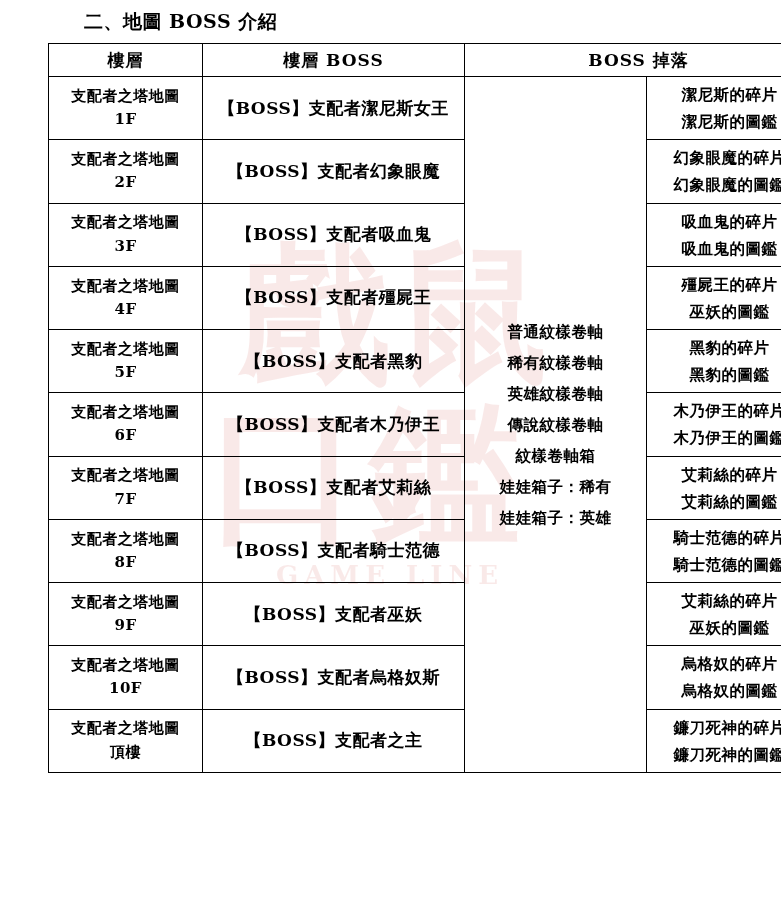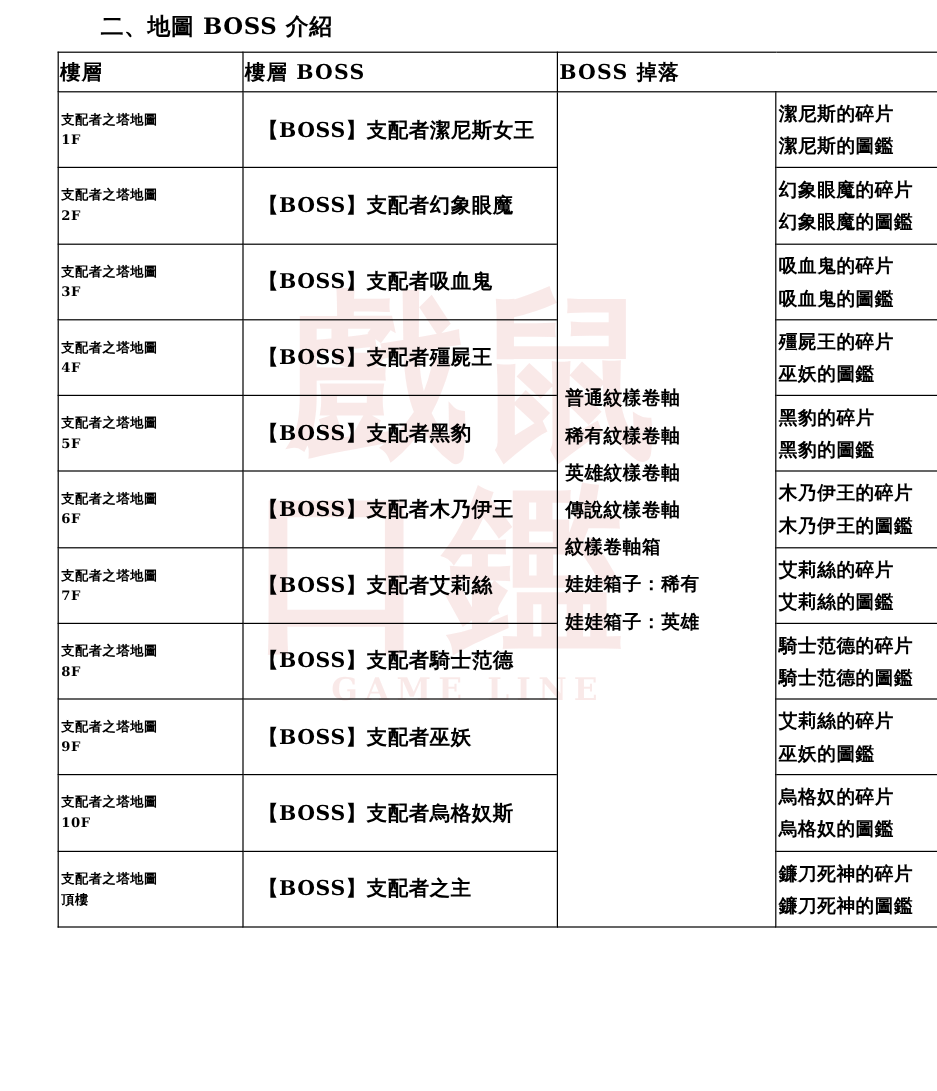--- a/index.html
+++ b/index.html
@@ -67,37 +67,37 @@
 
   table.boss-table {
     border-collapse: collapse;
     table-layout: fixed;
     margin-left: 8px;
     width: 764px;
     background: transparent;
   }
   table.boss-table td, table.boss-table th {
     border: 1.5px solid #000000;
-    text-align: left;
+    text-align: center;
     vertical-align: middle;
     font-weight: bold;
     background: transparent;
   }
   thead th {
     height: 30px;
     font-size: 17px;
     letter-spacing: 1px;
   }
   col.c-floor   { width: 154px; }
   col.c-boss    { width: 262px; }
   col.c-drop    { width: 182px; }
   col.c-drop2   { width: 166px; }
 
   td.floor {
-    font-size: 11px;
+    font-size: 15px;
     line-height: 1.55;
     letter-spacing: 0.5px;
     padding: 4px 2px;
   }
   td.boss {
     font-size: 17px;
     letter-spacing: 0.5px;
     padding: 4px 12px;
   }
   td.common-drop {

